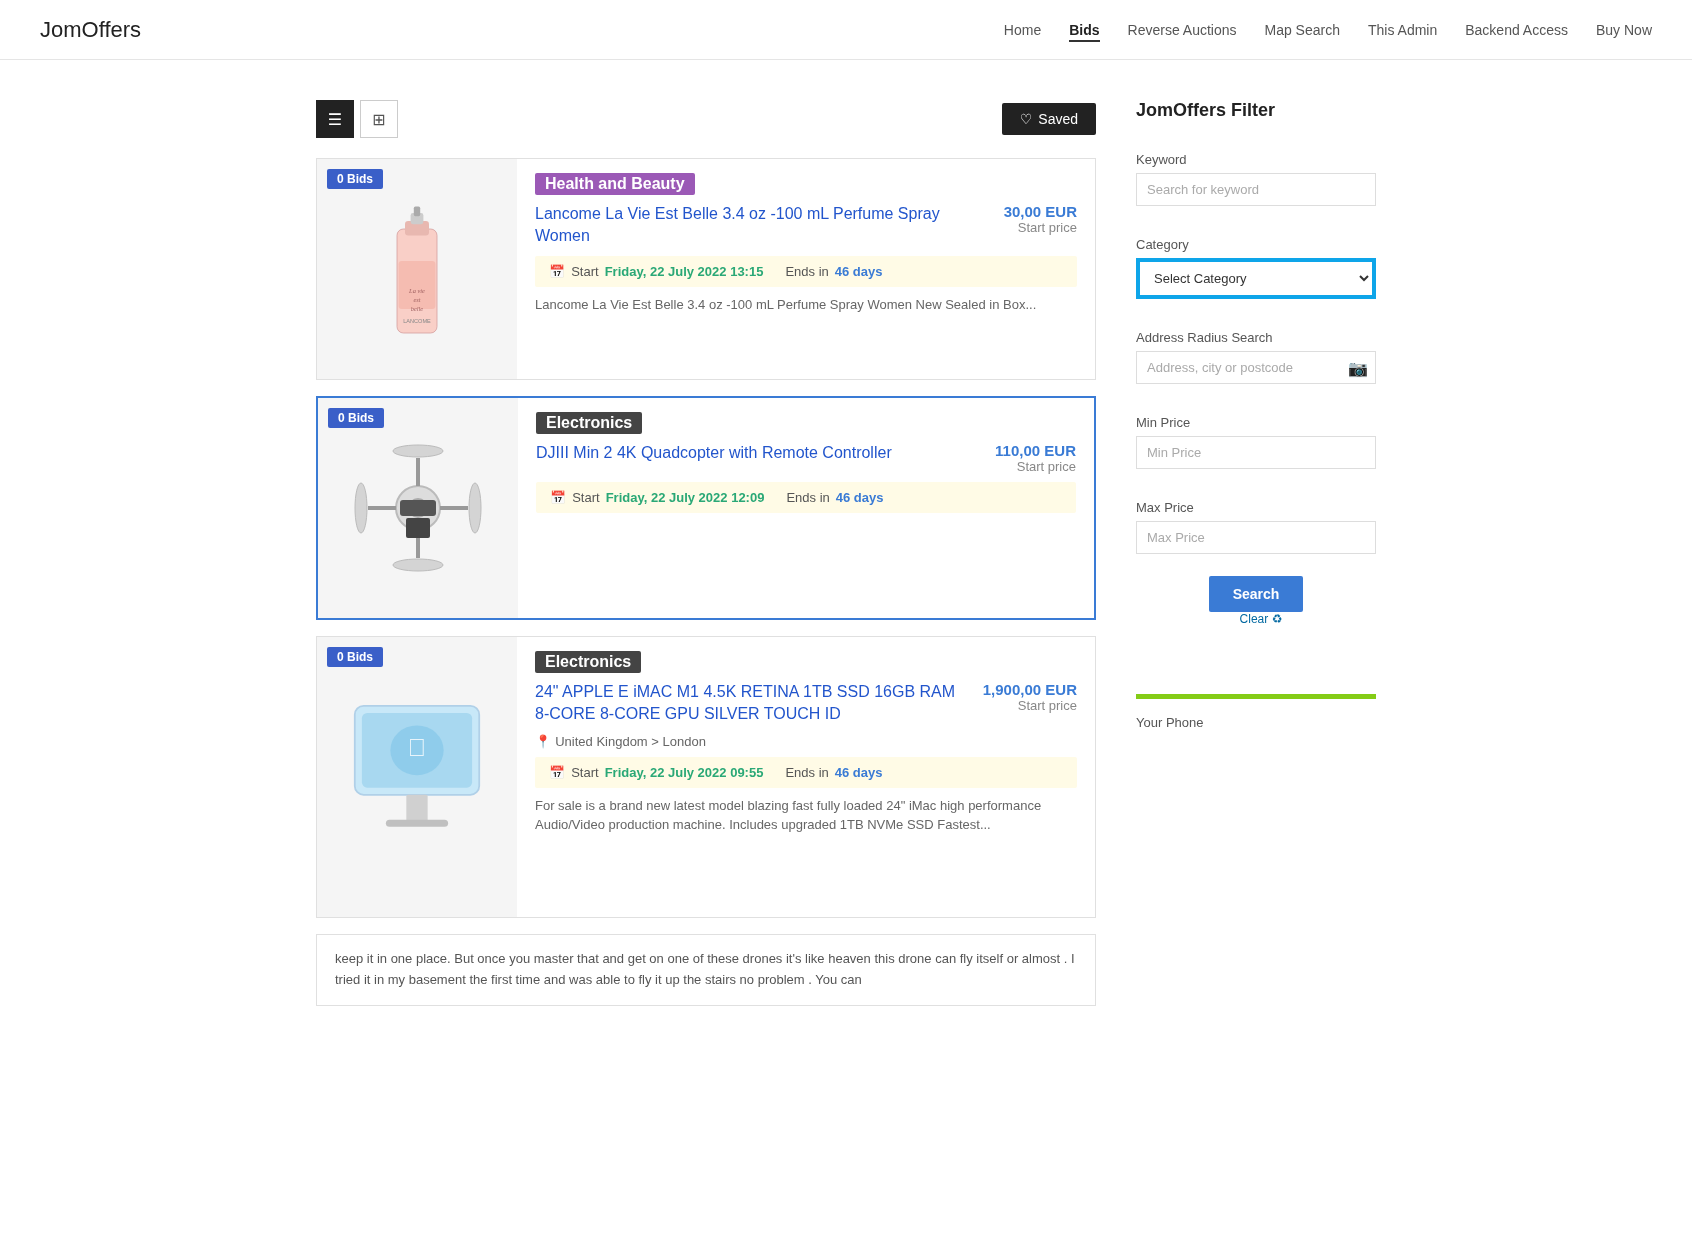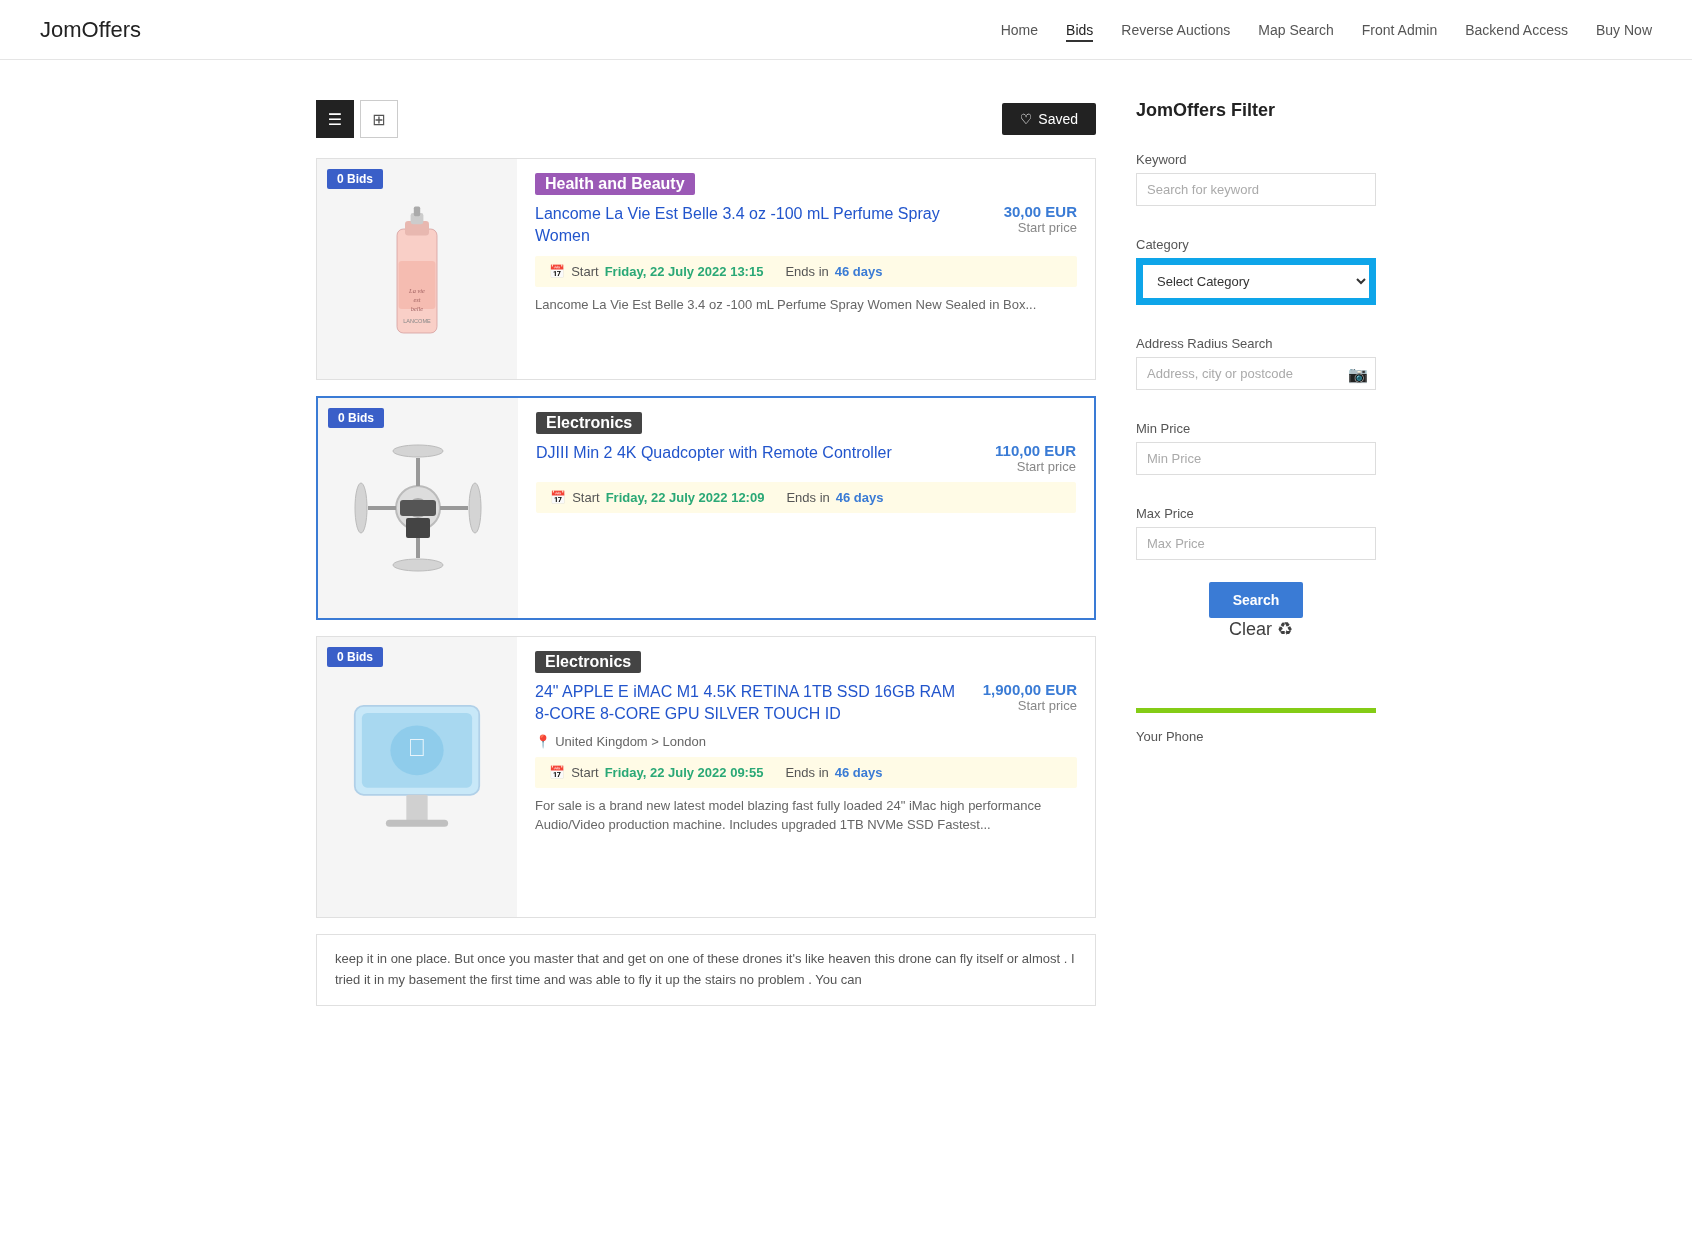--- a/index.html
+++ b/index.html
@@ -26,21 +26,21 @@
       gap: 28px;
       list-style: none;
     }
     .nav-links a {
       text-decoration: none;
       color: #555;
       font-size: 14px;
     }
     .nav-links a.active {
       color: #222;
-      font-weight: 400;
+      font-weight: 700;
       border-bottom: 2px solid #333;
       padding-bottom: 2px;
     }
 
     
     .page-layout {
       display: flex;
       max-width: 1100px;
       margin: 0 auto;
       padding: 40px 20px 40px 20px;
@@ -237,21 +237,21 @@
       border: 1px solid #ddd;
       font-size: 13px;
       color: #333;
       outline: none;
       background: #fff;
     }
     .filter-input::placeholder { color: #aaa; }
     .filter-select {
       width: 100%;
       padding: 8px 10px;
-      border: 7px solid #0ea5e9;
+      border: 4px solid #0ea5e9;
       font-size: 13px;
       color: #333;
       outline: none;
       background: #fff;
       appearance: auto;
     }
     .address-wrap {
       position: relative;
     }
     .address-wrap .map-icon {
@@ -269,22 +269,22 @@
       padding: 10px 24px;
       font-size: 14px;
       font-weight: 600;
       cursor: pointer;
       border-radius: 2px;
       margin-top: 4px;
     }
     .clear-btn {
       background: none;
       border: none;
-      color: #404040;
-      font-size: 18px;
+      color: #0369a1;
+      font-size: 12px;
       cursor: pointer;
       margin-left: 10px;
     }
     .filter-actions {
       display: flex;
       align-items: center;
       margin-top: 8px;
       flex-direction: column;
     }
 
@@ -305,21 +305,21 @@
 
 <nav class="navbar">
   <a class="navbar-brand" href="#">
     <span>Jom</span><span style="font-weight:300">Offers</span>
   </a>
   <ul class="nav-links">
     <li><a class="" href="#">Home</a></li>
     <li><a class="active" href="#">Bids</a></li>
     <li><a class="" href="#">Reverse Auctions</a></li>
     <li><a class="" href="#">Map Search</a></li>
-    <li><a class="" href="#">Front Admin</a></li>
+    <li><a class="" href="#">This Admin</a></li>
     <li><a class="" href="#">Backend Access</a></li>
     <li><a class="" href="#">Buy Now</a></li>
   </ul>
 </nav>
 
 <div class="page-layout">
 
   <div class="main-content">
 
     <div class="toolbar">

